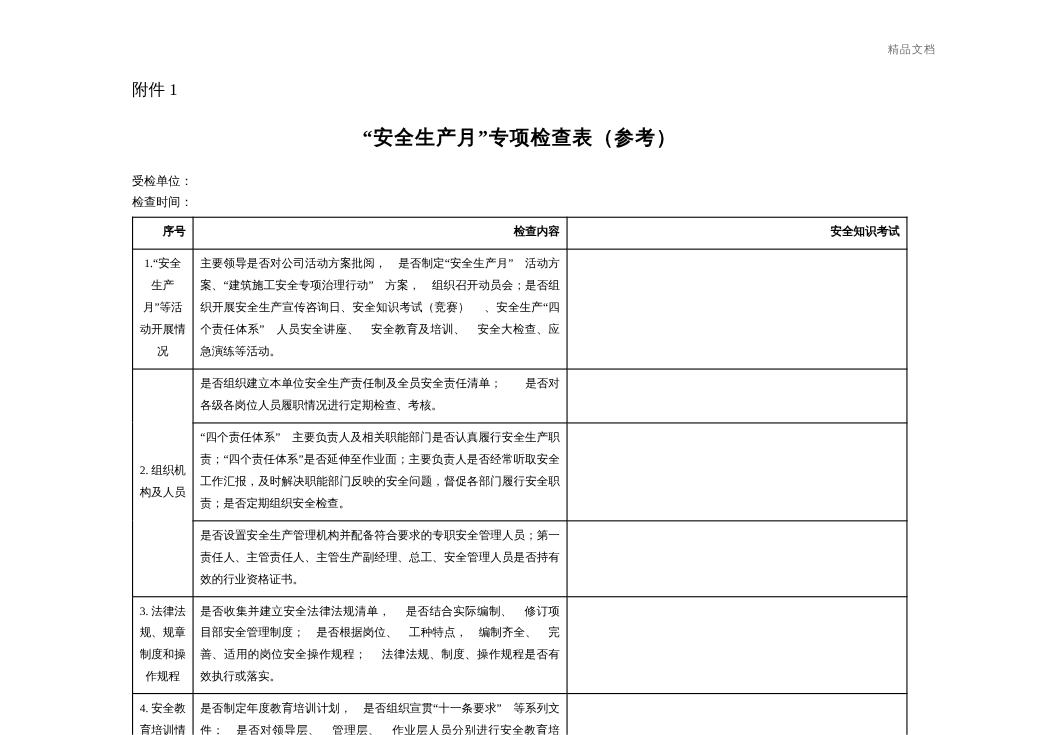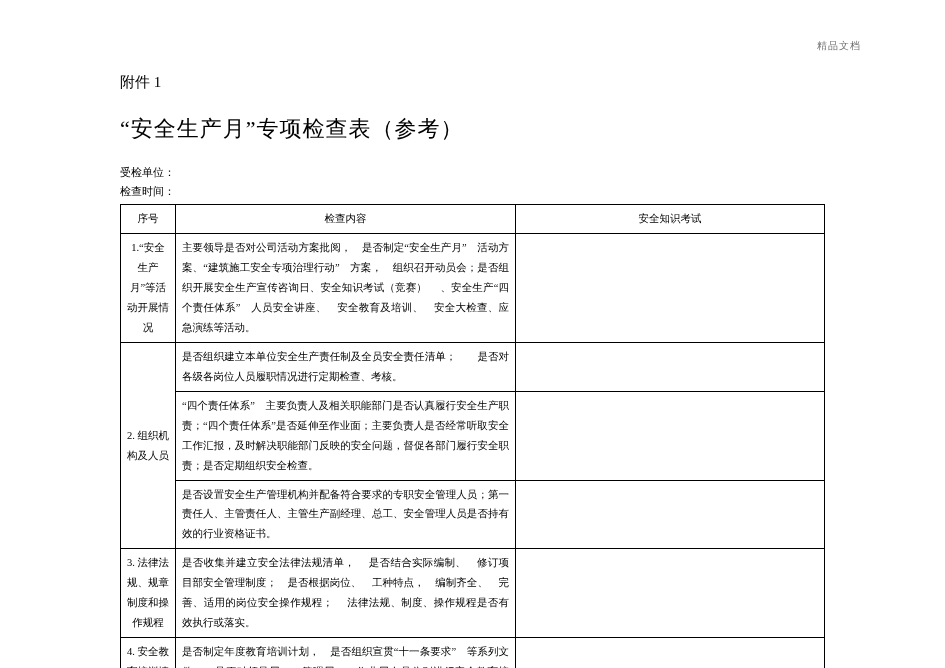--- a/index.html
+++ b/index.html
@@ -9,34 +9,35 @@
       color: #000;
       width: 945px;
       height: 668px;
       padding: 40px 120px 20px 120px;
       font-size: 11px;
       line-height: 1.7;
     }
     .watermark {
       position: absolute;
       top: 37px;
-      right: 84px;
+      right: 94px;
       font-size: 10px;
       color: rgba(0,0,0,0.6);
       letter-spacing: 1px;
     }
     .attachment {
       font-size: 15px;
       margin-bottom: 14px;
       margin-top: 30px;
     }
     .title {
-      font-size: 22px;
+      text-align: center;
+      font-size: 18px;
       margin-bottom: 16px;
-      font-weight: normal;
+      font-weight: bold;
       letter-spacing: 1px;
     }
     .meta-row {
       display: flex;
       justify-content: space-between;
       font-size: 11px;
       margin-bottom: 4px;
       flex-direction: column;
     }
     table {
@@ -45,21 +46,21 @@
       table-layout: fixed;
     }
     th, td {
       border: 1px solid #000;
       padding: 4px 6px;
       vertical-align: middle;
       font-size: 10.5px;
       line-height: 1.9;
       word-break: break-all;
     }
-    th { font-weight: normal; text-align: center; }
+    th { font-weight: bold; text-align: right; }
     .col-idx { width: 55px; text-align: center; vertical-align: middle; }
     .col-content { width: 340px; }
     .col-record { }
     .cell-content { text-align: justify; }
   </style>
 </head>
 <body>
 
 <div class="watermark">精品文档</div>
 

